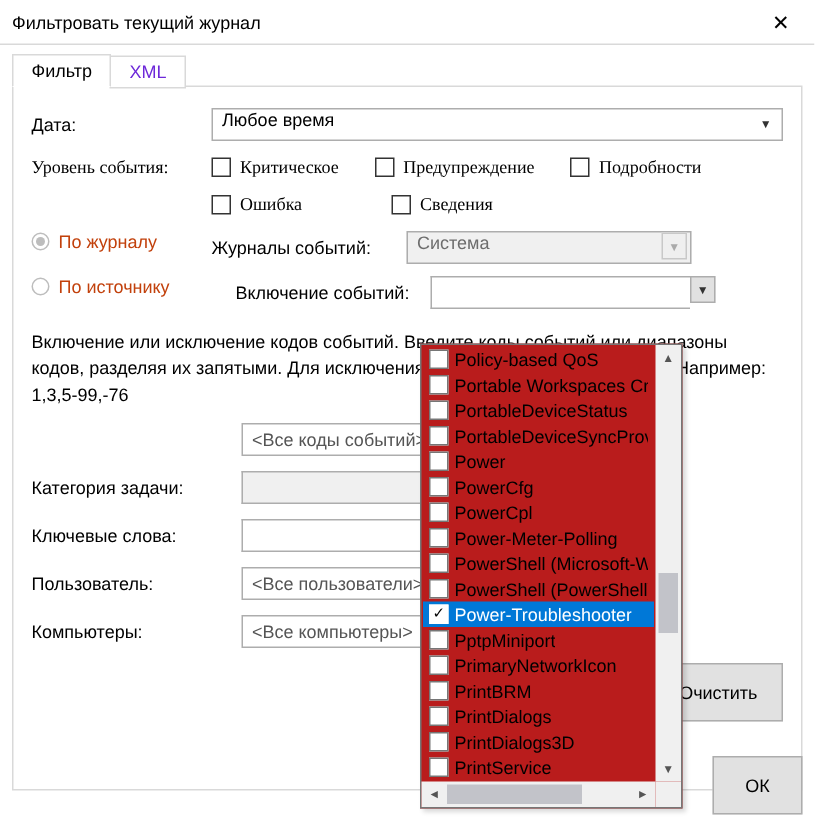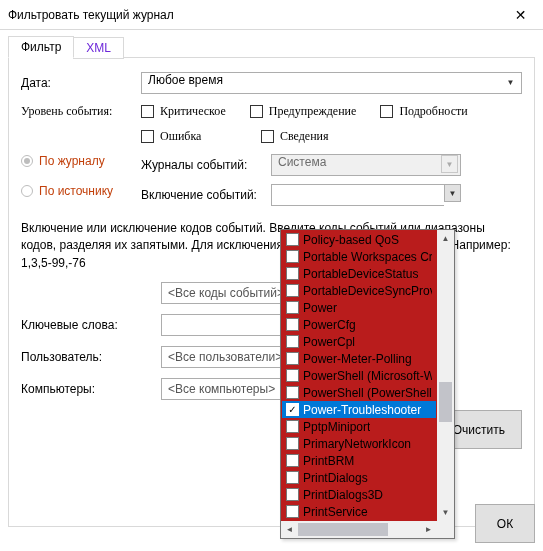--- a/index.html
+++ b/index.html
@@ -276,21 +276,21 @@
         <div class="dropdown" style="width:190px; background:#f0f0f0;">
           <span class="dd-text gray">Система</span>
           <span class="dd-btn" style="border-color:#c8c8c8; background:#efefef;">
               <span class="chev" style="color:#aaa;">▼</span>
             </span>
         </div>
       </div>
     </div>
   </div>
 
-  <div style="display:flex; gap:0;">
+  <div style="display:flex; gap:16px;">
     <div style="width:120px;">
       <div class="radio-row">
         <span class="radio dis"></span>
         <span class="radio-label">По источнику</span>
       </div>
     </div>
     <div style="flex:1;">
       <div class="row" style="margin-bottom:8px;">
         <div style="width:130px;">Включение событий:</div>
         <div class="dd-combo" style="width:190px;">
@@ -305,20 +305,31 @@
 
   <div class="desc" style="max-width:500px;">Включение или исключение кодов событий. Введите коды событий или диапазоны кодов, разделяя их запятыми. Для исключения условия введите знак минус. Например: 1,3,5-99,-76</div>
 
   <div class="row">
     <div class="label-col wide"></div>
     <div class="ctrl-col">
       <div class="txt-input gray" style="width:286px;">&lt;Все коды событий&gt;</div>
     </div>
   </div>
 
+  <div class="row">
+    <div class="label-col wide">Категория задачи:</div>
+    <div class="ctrl-col">
+      <div class="dd-combo">
+        <div class="txt-input" style="flex:1; background:#f0f0f0;"></div>
+        <div class="dd-btn" style="background:#efefef; border-color:#c8c8c8;">
+            <span class="chev" style="color:#aaa;">▼</span>
+          </div>
+      </div>
+    </div>
+  </div>
 
   <div class="row">
     <div class="label-col wide">Ключевые слова:</div>
     <div class="ctrl-col">
       <div class="dd-combo">
         <div class="txt-input" style="flex:1;"></div>
         <div class="dd-btn">
             <span class="chev">▼</span>
           </div>
       </div>

